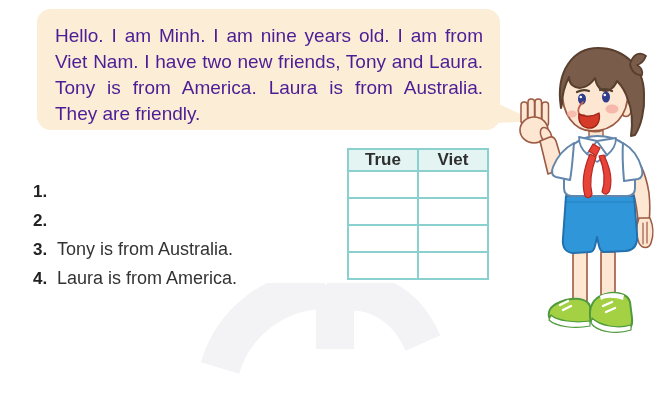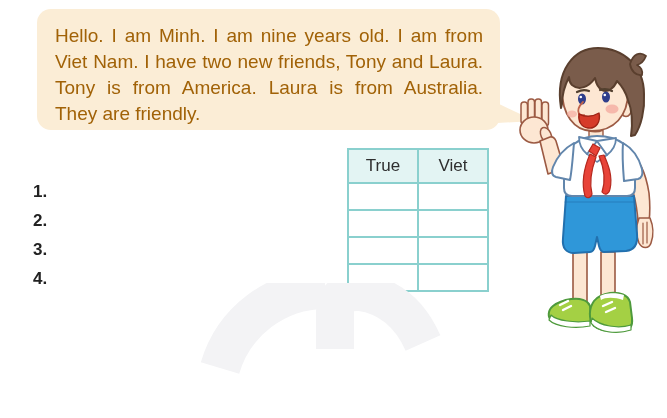--- a/index.html
+++ b/index.html
@@ -15,21 +15,21 @@
   
   .bubble {
     position:absolute; left:37px; top:9px;
     width:463px; height:121px;
     background:#FBEDD6;
     border-radius:14px;
     padding:14px 17px 0 18px;
   }
   .bubble p {
     font-size:19px; line-height:26px;
-    color:#a16207;
+    color:#4c1d95;
     text-align:justify;
   }
   .bubble-tail {
     position:absolute; left:497px; top:103px;
     width:38px; height:20px;
     background:#FBEDD6;
     clip-path:polygon(0 0, 100% 90%, 0 100%);
   }
 
   
@@ -50,23 +50,23 @@
   
   .answer-table {
     position:absolute; left:347px; top:148px;
     border-collapse:collapse;
     background:#ffffff;
   }
   .answer-table th, .answer-table td {
     border:2px solid #8AD0CE;
   }
   .answer-table th {
-    width:70px; height:34px;
+    width:70px; height:22px;
     background:#E3F4F3;
-    font-size:17px; font-weight:400; color:#2f2f2f;
+    font-size:17px; font-weight:700; color:#2f2f2f;
     text-align:center;
   }
   .answer-table td {
     height:27px;
     background:#ffffff;
   }
 
   
   .watermark {
     position:absolute; left:140px; top:283px;
@@ -88,23 +88,25 @@
 
 <div class="statements">
   <div class="statement">
     <span class="num">1.</span>
   </div>
   <div class="statement">
     <span class="num">2.</span>
   </div>
   <div class="statement">
     <span class="num">3.</span>
+    <span class="txt">Tony is from Australia.</span>
   </div>
   <div class="statement">
     <span class="num">4.</span>
+    <span class="txt">Laura is from America.</span>
   </div>
 </div>
 
 <table class="answer-table">
   <thead>
     <tr>
       <th>True</th>
       <th>Viet</th>
     </tr>
   </thead>

